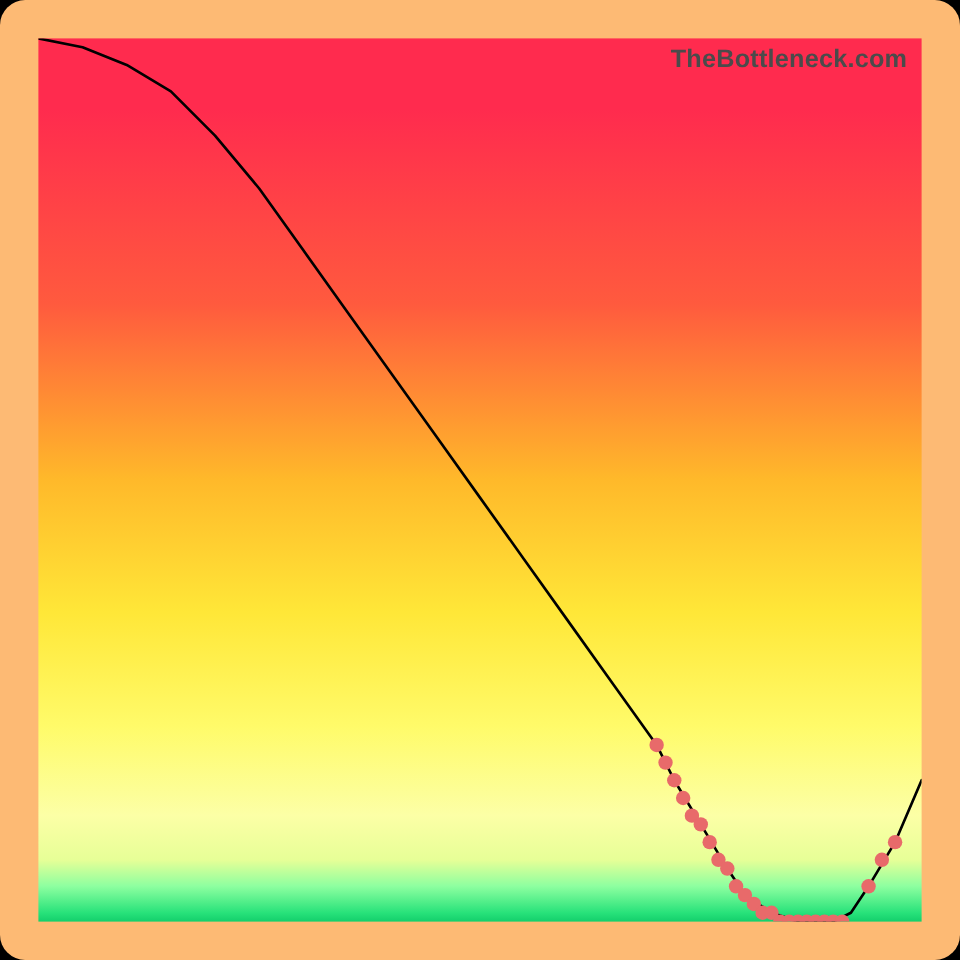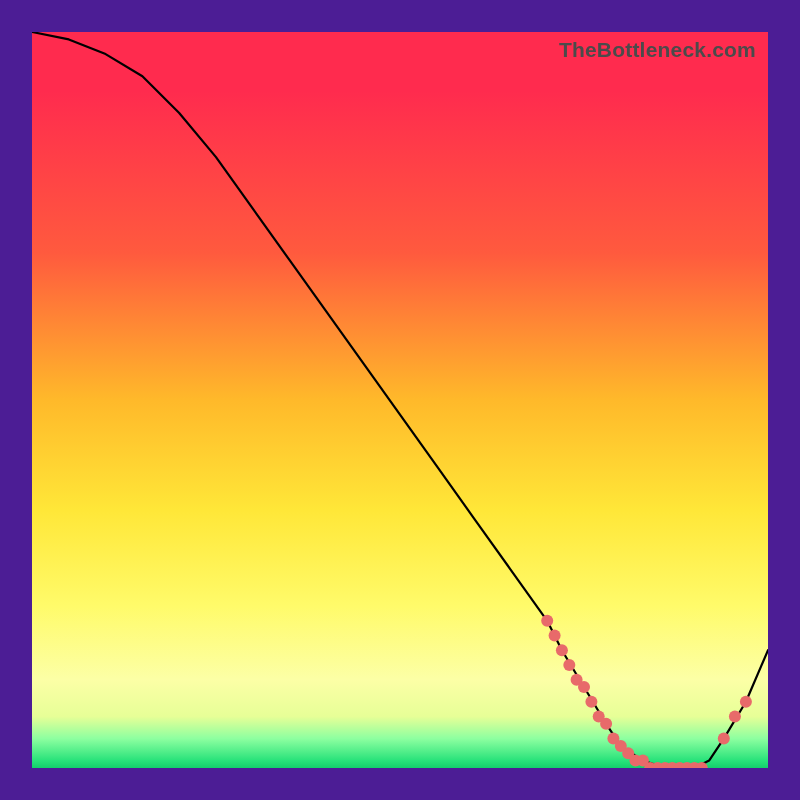--- a/index.html
+++ b/index.html
@@ -8,21 +8,22 @@
     width: 800px;
     height: 800px;
     background: #000;
     overflow: hidden;
     font-family: Arial, Helvetica, sans-serif;
   }
   .frame {
     position: relative;
     width: 800px;
     height: 800px;
-    background: #4c1d95;
+    background: #fdba74;
+    border-radius: 21px;
   }
   .plot {
     position: absolute;
     left: 32px;
     top: 32px;
     width: 736px;
     height: 736px;
     background: linear-gradient(
       to bottom,
       #ff2b4e 0%,

